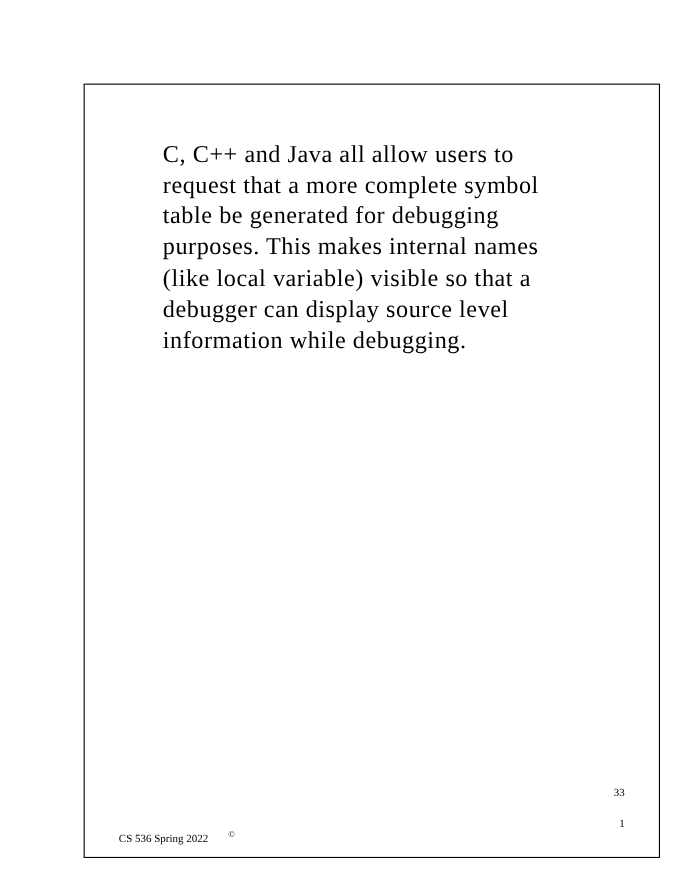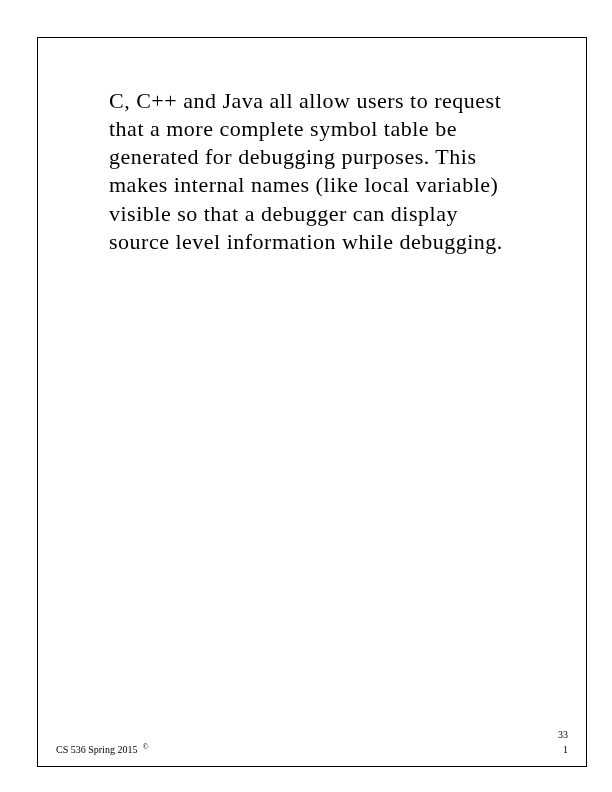--- a/index.html
+++ b/index.html
@@ -1,16 +1,16 @@
 <!DOCTYPE html>
 <html><head>
   <meta charset="utf-8">
   <style>
     * {
-      margin: 3px;
+      margin: 16px;
       padding: 0;
       box-sizing: border-box;
     }
     body {
       width: 612px;
       height: 792px;
       background: white;
       position: relative;
       font-family: Georgia, 'Times New Roman', serif;
     }
@@ -58,19 +58,19 @@
     }
   </style>
 </head>
 <body>
 
 <div class="page-frame"></div>
 
 <div class="body-text">C, C++ and Java all allow users to request that a more complete symbol table be generated for debugging purposes. This makes internal names (like local variable) visible so that a debugger can display source level information while debugging.</div>
 
 <div class="footer-left">
-  <span>CS 536  Spring 2015</span><span class="copyright">©</span>
+  <span>CS 536  Spring 2022</span><span class="copyright">©</span>
 </div>
 
 <div class="footer-right">
   <div>33</div>
   <div>1</div>
 </div>
 
 </body></html>

